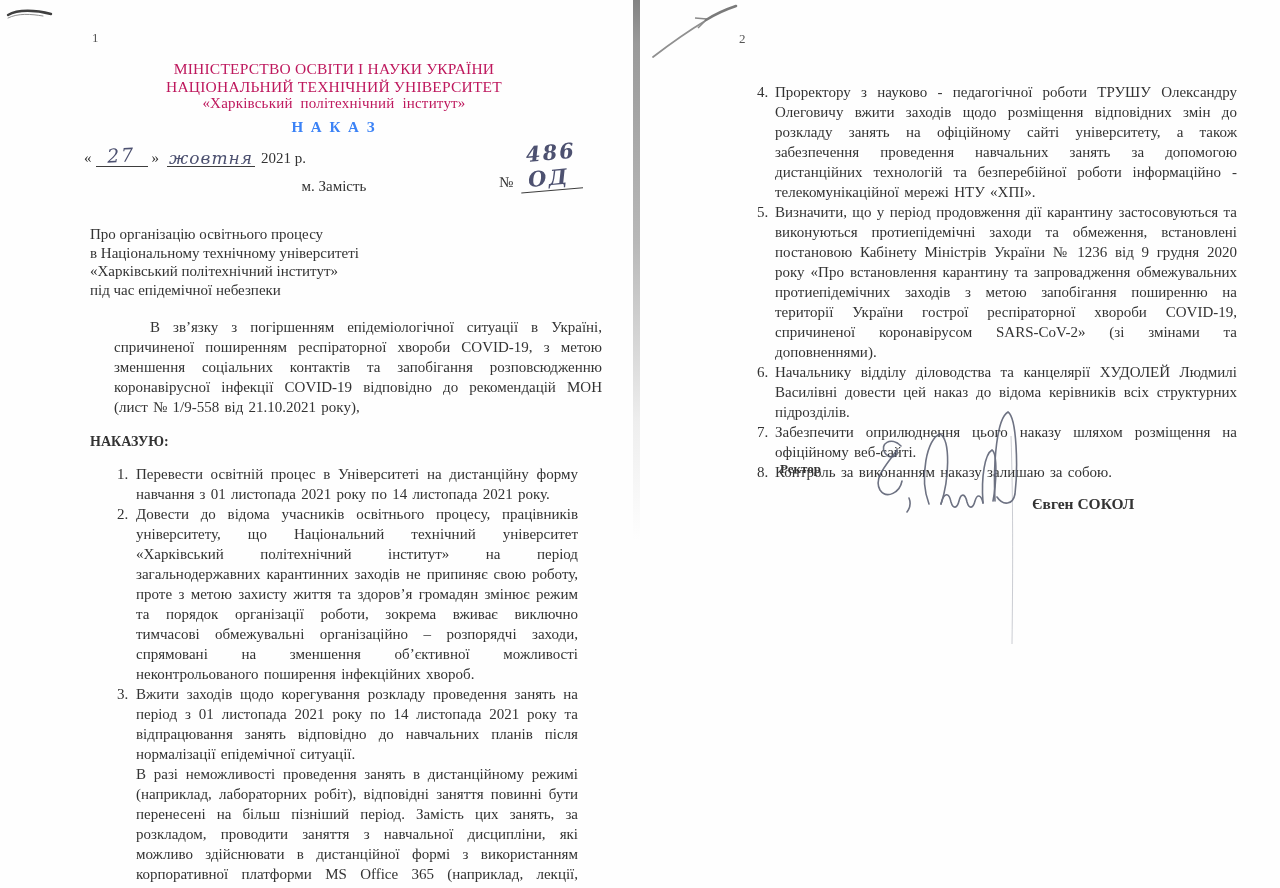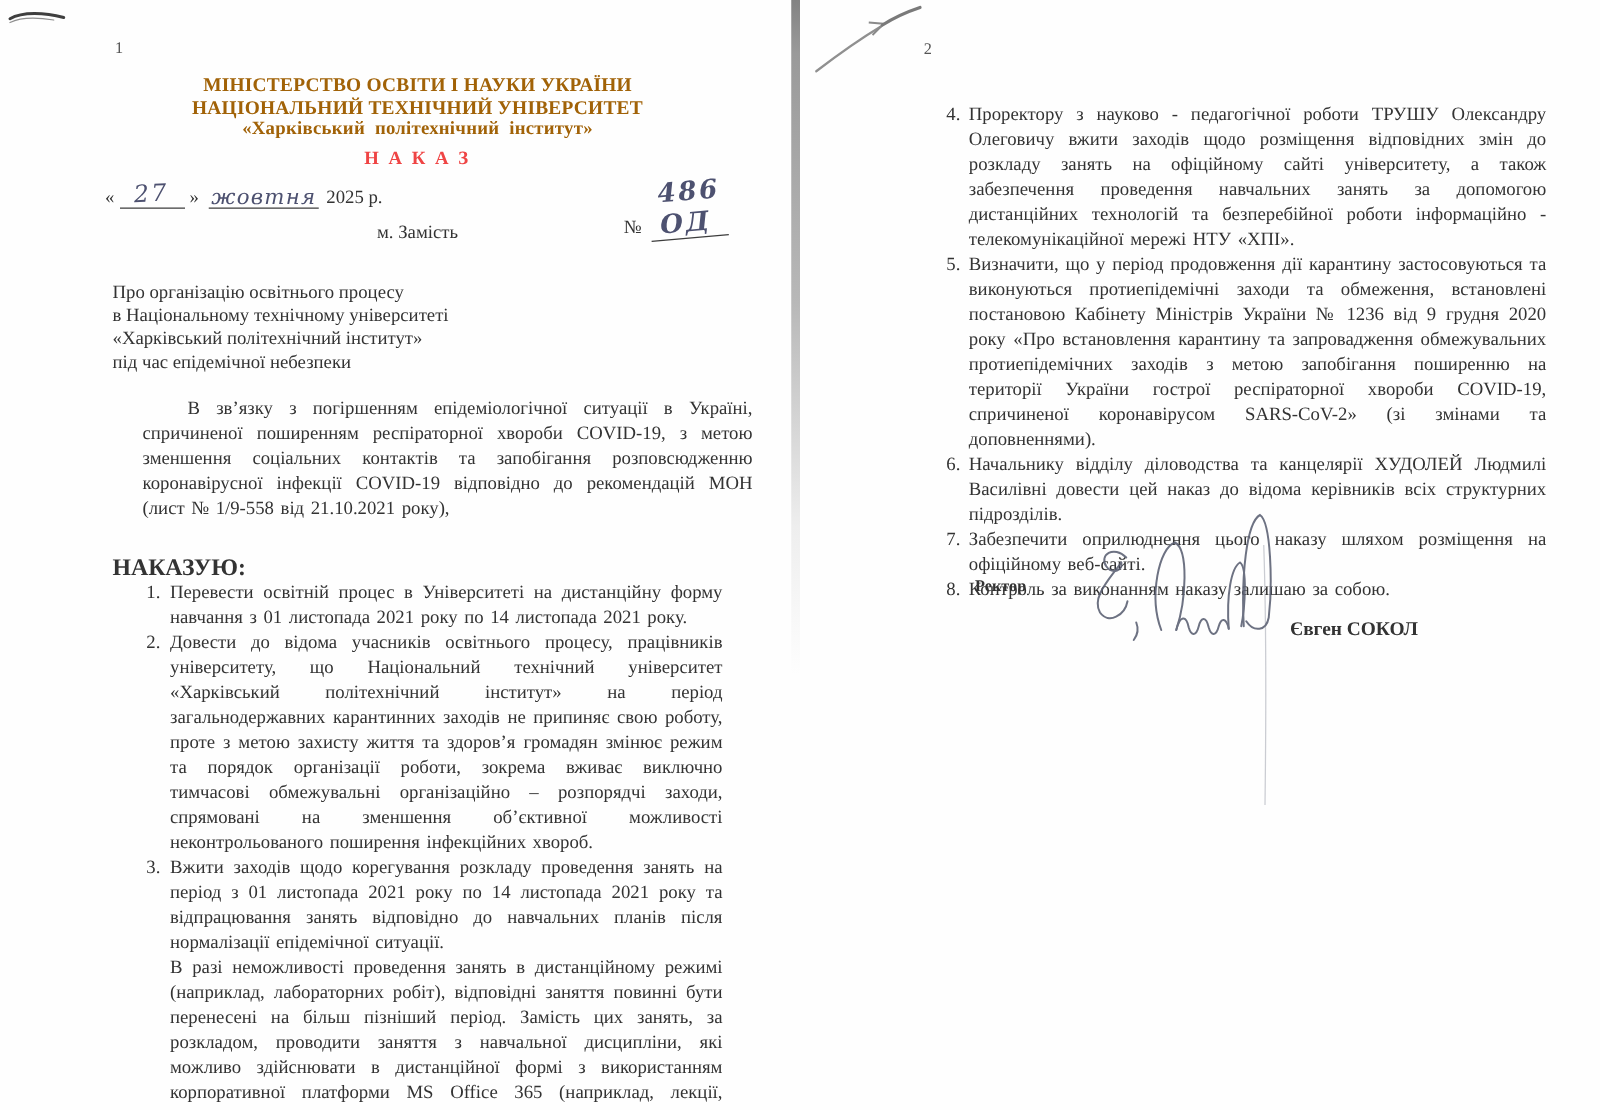--- a/index.html
+++ b/index.html
@@ -7,40 +7,40 @@
     position:relative;width:1280px;height:888px;overflow:hidden;
     background:#fefefe;
     font-family:"Liberation Serif","DejaVu Serif",serif;
     color:#333;
   }
   .abs{position:absolute;}
   .pagenum{font-size:13px;color:#555;}
   
   .page1{position:absolute;left:90px;top:0;width:488px;height:888px;}
   .p1-header{position:absolute;top:60px;left:0;width:100%;text-align:center;
-    font-weight:bold;font-size:15.5px;line-height:17.5px;letter-spacing:.2px;color:#a16207;}
+    font-weight:normal;font-size:15.5px;line-height:17.5px;letter-spacing:.2px;color:#be185d;}
   .p1-header .inst{font-size:15px;word-spacing:4px;}
   .nakaz{position:absolute;top:119px;left:0;width:100%;text-align:center;
-    font-weight:bold;font-size:15px;letter-spacing:2px;color:#ef4444;}
+    font-weight:bold;font-size:15px;letter-spacing:2px;color:#3b82f6;}
   .daterow{position:absolute;top:144px;left:-6px;width:100%;height:34px;font-size:15px;}
   .date-left{display:inline-flex;align-items:flex-end;}
   .slot{display:inline-block;text-align:center;border-bottom:1.4px solid #3d3d3d;}
   .slot-day{width:52px;margin:0 4px;}
   .slot-month{width:88px;margin:0 6px 0 8px;}
   .hw{font-family:"DejaVu Serif",serif;font-style:italic;color:#4d5170;}
   .hw-day{font-size:19px;letter-spacing:2px;transform:rotate(-3deg);display:inline-block;}
   .hw-month{font-size:17px;letter-spacing:1px;display:inline-block;transform:translateY(2px);text-align:center;}
   .numgroup{position:absolute;left:415px;top:-4px;display:flex;align-items:flex-end;}
   .hw-num{font-size:21px;font-weight:bold;letter-spacing:2px;display:inline-block;
     transform:rotate(-5deg);border-bottom:1.4px solid #3d3d3d;padding:0 4px 0 8px;margin-left:6px;}
   .city{position:absolute;top:178px;left:0;width:100%;text-align:center;font-size:15px;}
   .subject{position:absolute;top:225px;left:0;font-size:15px;line-height:18.5px;}
   .intro{position:absolute;top:317px;left:0;width:100%;font-size:15px;line-height:20px;
     text-align:justify;text-indent:36px;word-spacing:1.5px;margin-left:24px;}
-  .nakazuyu{position:absolute;top:444px;left:0;font-weight:bold;font-size:19px;}
+  .nakazuyu{position:absolute;top:434px;left:0;font-weight:bold;font-size:14px;}
   .olist{position:absolute;font-size:15px;line-height:20px;width:100%;}
   .list1{top:464px;}
   .li{display:flex;}
   .li .num{flex:0 0 19px;}
   .list1 .num{margin-left:27px;}
   .li .txt{flex:1;text-align:justify;word-spacing:1.5px;}
   
   .page2{position:absolute;left:757px;top:0;width:480px;height:888px;}
   .list2{top:82px;}
   .list2 .num{flex:0 0 18px;}
@@ -80,21 +80,21 @@
     </div>
 
     <div class="nakaz">Н А К А З</div>
 
     <div class="daterow">
       <span class="date-left">
         <span>«</span>
         <span class="slot slot-day"><span class="hw hw-day">27</span></span>
         <span>»</span>
         <span class="slot slot-month"><span class="hw hw-month">жовтня</span></span>
-        <span>2025 р.</span>
+        <span>2021 р.</span>
       </span>
       <span class="numgroup">
         <span>№</span>
         <span class="hw hw-num">486 ОД</span>
       </span>
     </div>
 
     <div class="city">м. Замість</div>
 
     <div class="subject">

